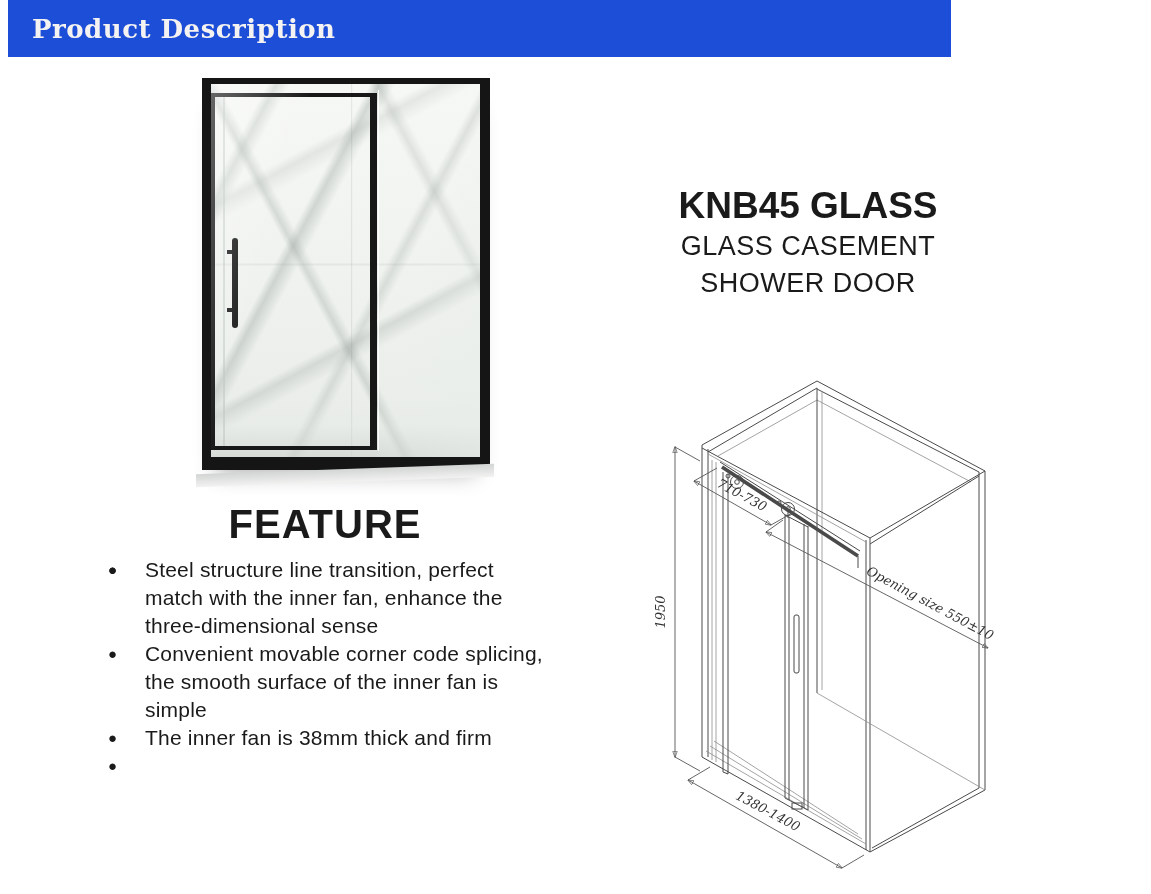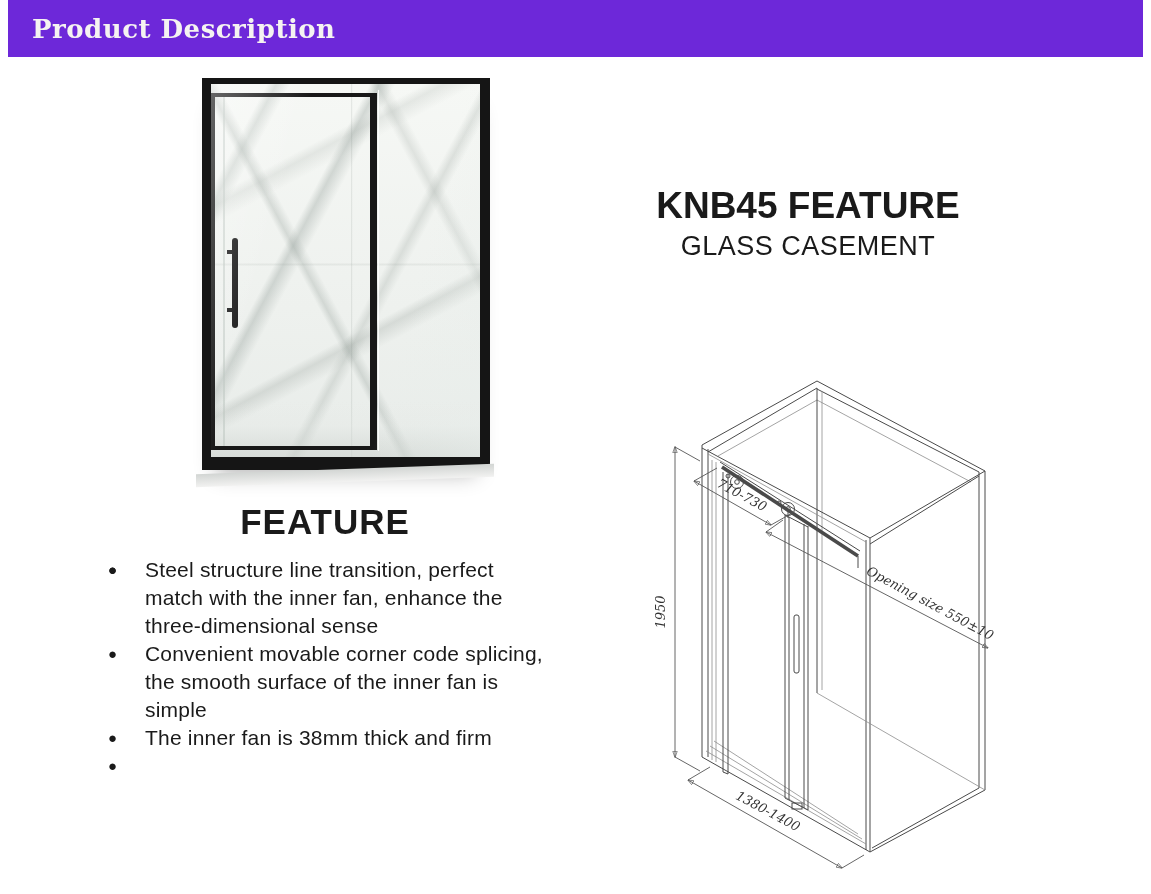--- a/index.html
+++ b/index.html
@@ -2,22 +2,22 @@
 <html><head>
 <meta charset="utf-8">
 <style>
   html,body{margin:0;padding:0;}
   body{
     width:1151px;height:894px;position:relative;overflow:hidden;
     background:#ffffff;font-family:"Liberation Sans",sans-serif;color:#1a1a1a;
   }
   
   .header-bar{
-    position:absolute;left:8px;top:0;width:1135px;height:57px;
-    background:#6d28d9;display:flex;align-items:center;padding-left:24px;box-sizing:border-box;
+    position:absolute;left:8px;top:0;width:943px;height:57px;
+    background:#1d4ed8;display:flex;align-items:center;padding-left:24px;box-sizing:border-box;
   }
   .header-title{
     font-family:"DejaVu Serif",serif;font-weight:700;font-size:26px;
     color:#f5f3f1;letter-spacing:.5px;
   }
   
   .photo{
     position:absolute;left:202px;top:78px;width:288px;height:392px;box-sizing:border-box;
     border:solid #151515;border-width:6px 10px 13px 9px;
     background:
@@ -62,21 +62,21 @@
     background:linear-gradient(180deg,#d2d5d3,#f2f2f1);
     transform:skewY(-2deg);
   }
   
   .title-block{position:absolute;left:640px;top:184px;width:336px;text-align:center;}
   .series-title{font-size:37px;font-weight:700;line-height:44px;margin:0;letter-spacing:0;}
   .series-sub{font-size:27px;font-weight:400;line-height:37px;letter-spacing:.5px;}
   
   .feature-heading{
     position:absolute;left:25px;top:502px;width:600px;text-align:center;
-    font-size:35px;font-weight:700;letter-spacing:1px;
+    font-size:40px;font-weight:700;letter-spacing:1px;
   }
   .feature-list{position:absolute;left:100px;top:556px;width:520px;list-style:none;margin:0;padding:0;}
   .feature-item{position:relative;padding-left:45px;font-size:21px;line-height:28px;letter-spacing:.2px;}
   .feature-item .item-text{white-space:pre-line;}
   .bullet-dot{position:absolute;left:8px;top:0;font-size:15px;line-height:28px;}
   
   .drawing{position:absolute;left:640px;top:360px;width:511px;height:534px;}
   .drawing path, .drawing line, .drawing circle, .drawing rect{
     fill:none;stroke:#4a4a4a;stroke-width:1;
   }
@@ -100,22 +100,23 @@
   <div class="door-panel">
     <div class="glass-edge-line"></div>
     <div class="door-handle"></div>
   </div>
   <div class="fixed-glass-highlight"></div>
   <div class="glass-sheen"></div>
 </div>
 <div class="floor-strip"></div>
 
 <div class="title-block">
-  <h1 class="series-title">KNB45 FEATURE</h1>
+  <h1 class="series-title">KNB45 GLASS</h1>
   <div class="series-sub">GLASS CASEMENT</div>
+  <div class="series-sub">SHOWER DOOR</div>
 </div>
 
 <div class="feature-heading">FEATURE</div>
 <ul class="feature-list">
   <li class="feature-item">
     <span class="bullet-dot">●</span>
   </li>
   <li class="feature-item">
     <span class="bullet-dot">●</span>
     <span class="item-text">Steel structure line transition, perfect

